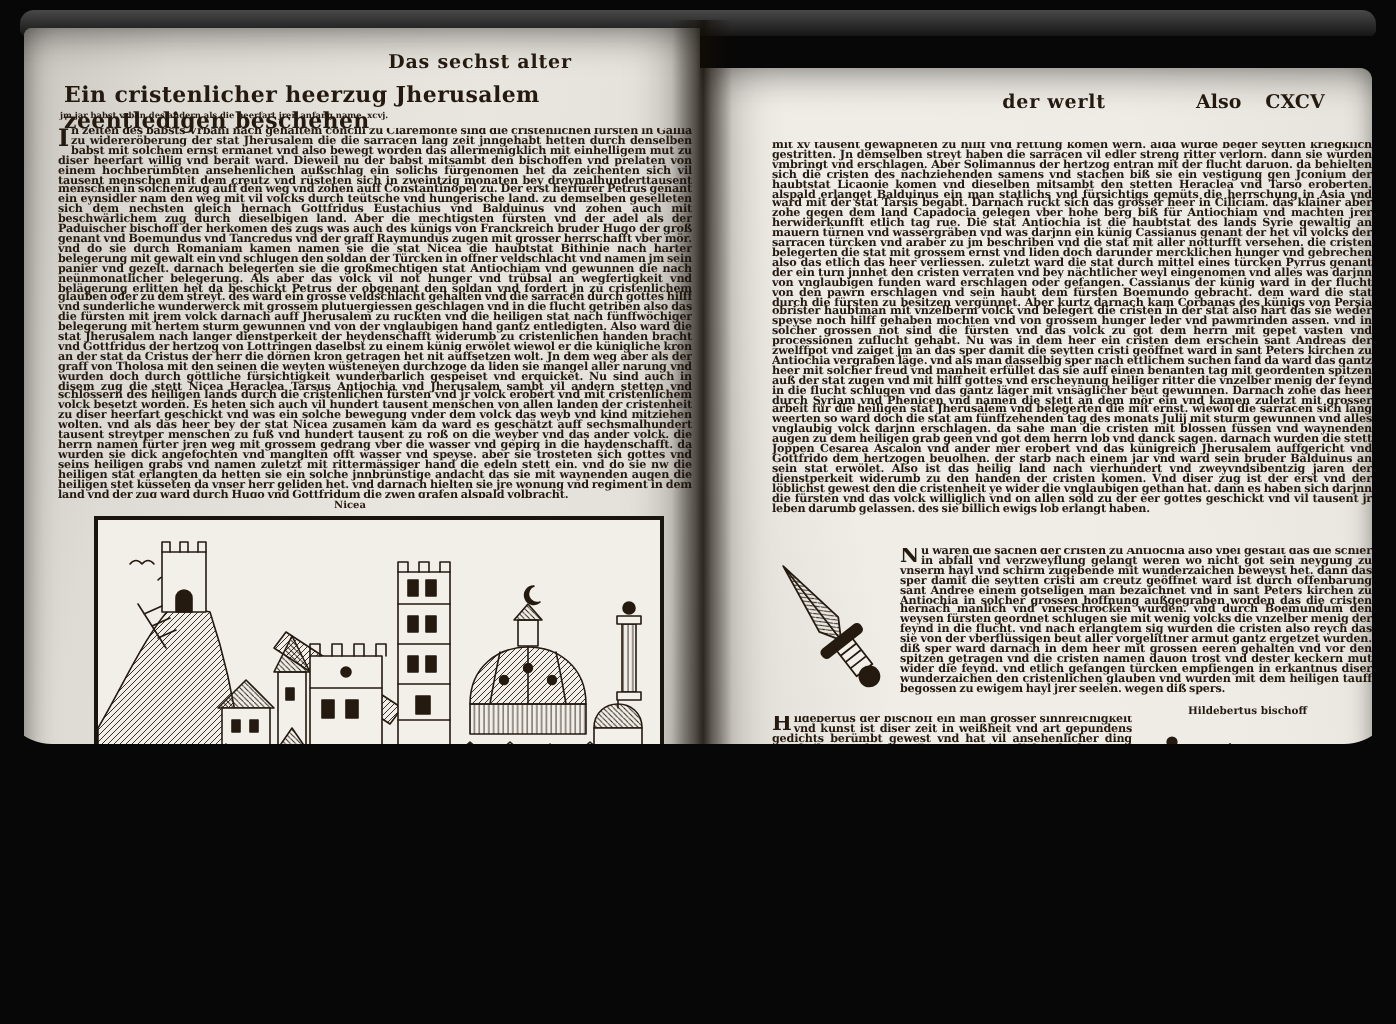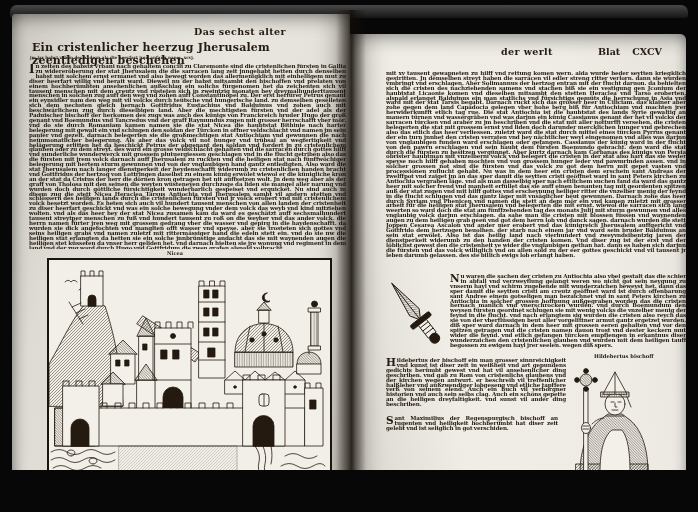--- a/index.html
+++ b/index.html
@@ -1,17 +1,17 @@
 <!DOCTYPE html>
 <html><head>
 <meta charset="utf-8">
 <style>
   html,body{margin:0;padding:0;background:#070707;}
-  .stage{position:relative;width:698px;height:470px;background:#070707;overflow:hidden;
-         font-family:"DejaVu Serif",serif;color:#241a10;}
+  .stage{position:relative;width:698px;height:372px;background:#070707;overflow:hidden;
+         font-family:"DejaVu Serif",serif;color:#241a10;border-radius:26px;}
   
   .book-top{position:absolute;left:10px;top:5px;width:678px;height:13px;
             background:linear-gradient(#484848,#161616);border-radius:7px 7px 3px 3px;}
   .page{position:absolute;overflow:hidden;}
   .page-left{left:12px;top:14px;width:338px;height:486px;
      background:linear-gradient(100deg,#c9c6bf 0%,#dedbd4 18%,#e9e6df 55%,#e3e0d9 88%,#cdc9c1 100%);
      border-radius:4px 0 0 26px;
      box-shadow:inset -22px 0 26px -14px rgba(15,10,5,.55), inset 10px 0 14px -8px rgba(0,0,0,.38),
                 inset 0 16px 18px -12px rgba(0,0,0,.35), inset 0 -14px 16px -12px rgba(0,0,0,.28);}
   .page-right{left:350px;top:14px;width:336px;height:478px;
@@ -168,21 +168,21 @@
           <path d="M206,186 q6,8 4,16 q-2,8 2,13 M214,186 q4,10 2,18 q-2,7 2,11 M222,186 q2,10 0,18"></path>
           <path d="M236,196 q8,-5 16,0 t16,0 M232,206 q8,-5 16,0 t16,0 t12,0 M238,214 q8,-5 16,0 t16,0"></path>
         </g>
       </svg>
     </div>
   </div>
 
   <div class="page page-right">
     <div class="running-header blk" style="left:117px;top:12px;width:120px;">der werlt</div>
     <div class="folio" style="left:248px;top:12px;">
-      <span>Blat</span>
+      <span>Also</span>
       <span>CXCV</span>
     </div>
 
     <div class="bt blk" style="left:36px;top:37px;width:300px;height:200px;">mit xv tausent gewapneten zu hilff vnd rettung komen wern. alda wurde beder seytten kriegklich gestritten. Jn demselben streyt haben die sarracen vil edler streng ritter verlorn. dann sie wurden vmbringt vnd erschlagen. Aber Solimannus der hertzog entran mit der flucht daruon. da behielten sich die cristen des nachziehenden samens vnd stachen biß sie ein vestigung gen Jconium der haubtstat Licaonie komen vnd dieselben mitsambt den stetten Heraclea vnd Tarso eroberten. alspald erlanget Balduinus ein man statlichs vnd fürsichtigs gemüts die herrschung in Asia vnd ward mit der stat Tarsis begabt. Darnach ruckt sich das grösser heer in Ciliciam. das klainer aber zohe gegen dem land Capadocia gelegen vber hohe berg biß für Antiochiam vnd machten jrer herwiderkunfft etlich tag rue. Die stat Antiochia ist die haubtstat des lands Syrie gewaltig an mauern türnen vnd wassergräben vnd was darjnn ein künig Cassianus genant der het vil volcks der sarracen türcken vnd araber zu jm beschriben vnd die stat mit aller notturfft versehen. die cristen belegerten die stat mit grossem ernst vnd liden doch darunder mercklichen hunger vnd gebrechen also das etlich das heer verliessen. zuletzt ward die stat durch mittel eines türcken Pyrrus genant der ein turn jnnhet den cristen verraten vnd bey nächtlicher weyl eingenomen vnd alles was darjnn von vnglaubigen funden ward erschlagen oder gefangen. Cassianus der künig ward in der flucht von den pawrn erschlagen vnd sein haubt dem fürsten Boemundo gebracht. dem ward die stat durch die fürsten zu besitzen vergünnet. Aber kurtz darnach kam Corbanas des künigs von Persia obrister haubtman mit vnzelberm volck vnd belegert die cristen in der stat also hart das sie weder speyse noch hilff gehaben mochten vnd von grossem hunger leder vnd pawmrinden assen. vnd in solcher grossen not sind die fürsten vnd das volck zu got dem herrn mit gepet vasten vnd processionen zuflucht gehabt. Nu was in dem heer ein cristen dem erschein sant Andreas der zwelffpot vnd zaiget jm an das sper damit die seytten cristi geöffnet ward in sant Peters kirchen zu Antiochia vergraben läge. vnd als man dasselbig sper nach ettlichem suchen fand da ward das gantz heer mit solcher freud vnd manheit erfüllet das sie auff einen benanten tag mit geordenten spitzen auß der stat zugen vnd mit hilff gottes vnd erscheynung heiliger ritter die vnzelber menig der feynd in die flucht schlugen vnd das gantz läger mit vnsäglicher beut gewunnen. Darnach zohe das heer durch Syriam vnd Phenicen vnd namen die stett an dem mör ein vnd kamen zuletzt mit grosser arbeit für die heiligen stat Jherusalem vnd belegerten die mit ernst. wiewol die sarracen sich lang weerten so ward doch die stat am fünffzehenden tag des monats Julij mit sturm gewunnen vnd alles vnglaubig volck darjnn erschlagen. da sahe man die cristen mit blossen füssen vnd waynenden augen zu dem heiligen grab geen vnd got dem herrn lob vnd danck sagen. darnach wurden die stett Joppen Cesarea Ascalon vnd ander mer erobert vnd das künigreich Jherusalem auffgericht vnd Gottfrido dem hertzogen beuolhen. der starb nach einem jar vnd ward sein bruder Balduinus an sein stat erwölet. Also ist das heilig land nach vierhundert vnd zweyvndsibentzig jaren der dienstperkeit widerumb zu den handen der cristen komen. Vnd diser zug ist der erst vnd der löblichst gewest den die cristenheit ye wider die vnglaubigen gethan hat. dann es haben sich darjnn die fürsten vnd das volck williglich vnd on allen sold zu der eer gottes geschickt vnd vil tausent jr leben darumb gelassen. des sie billich ewigs lob erlangt haben.</div>
 
     <div class="bt blk" style="left:36px;top:240px;width:300px;height:80px;">
       <span class="lance-wrap">
         <svg viewBox="0 0 58 78" width="58" height="78" aria-label="holy lance woodcut">
           <g transform="rotate(-38 29 39)" stroke="#241a10" stroke-width="0.9" fill="#f3f0e9" stroke-linejoin="round">
             <polygon points="29,1 35,38 29,48 23,38" fill="url(#hB)"></polygon>

